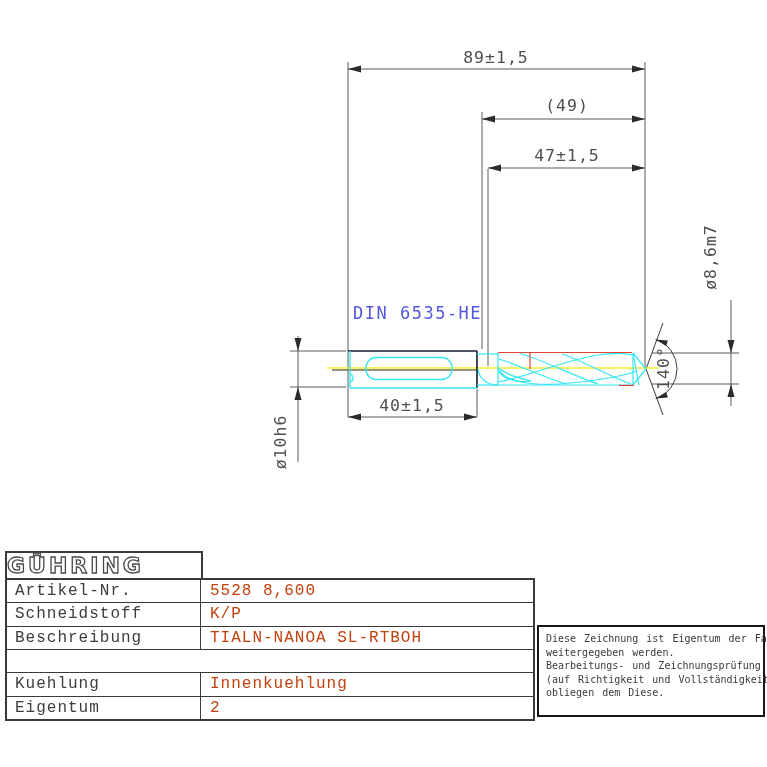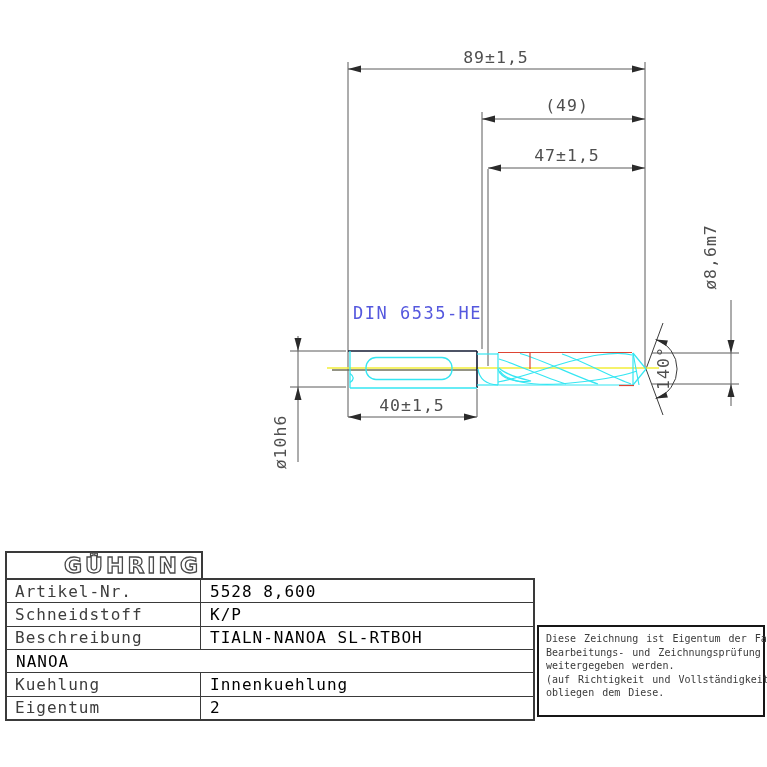--- a/index.html
+++ b/index.html
@@ -3,33 +3,33 @@
 <meta charset="utf-8">
 <style>
   html,body{margin:0;padding:0;background:#ffffff;}
   .page{position:relative;width:767px;height:767px;background:#ffffff;overflow:hidden;
         font-family:"DejaVu Sans Mono", monospace;}
   svg text{font-family:"DejaVu Sans Mono", monospace;}
 
   
   .spec-table{position:absolute;left:5px;top:551px;width:530px;color:#3d3d3d;}
   .logo-cell{position:absolute;left:0;top:0;width:198px;height:29px;border:2px solid #3a3a3a;
-             box-sizing:border-box;display:flex;align-items:center;justify-content:flex-end;}
+             box-sizing:border-box;display:flex;align-items:center;justify-content:flex-start;}
   .logo-text{font-family:"DejaVu Sans", sans-serif;font-weight:bold;font-size:22px;line-height:1;
              letter-spacing:3px;color:#ffffff;-webkit-text-stroke:1.3px #4a4a4a;
              text-shadow:0 0 0 #fff;}
   .rows{position:absolute;left:0;top:27px;width:530px;height:143px;border:2px solid #3a3a3a;
         box-sizing:border-box;display:flex;flex-direction:column;}
-  .row{flex:1;display:flex;border-top:1px solid #3a3a3a;box-sizing:border-box;}
+  .row{flex:1;display:flex;border-top:1px solid #3a3a3a;box-sizing:border-box;font-family:Liberation Mono, monospace;}
   .row:first-child{border-top:none;}
   .cell-label{width:194px;border-right:1px solid #3a3a3a;box-sizing:border-box;
               display:flex;align-items:center;padding-left:8px;
               font-size:16px;letter-spacing:1px;color:#3d3d3d;white-space:nowrap;}
   .cell-value{flex:1;display:flex;align-items:center;padding-left:9px;
-              font-size:16px;letter-spacing:1px;color:#000000;white-space:nowrap;}
+              font-size:16px;letter-spacing:1px;color:#c2410c;white-space:nowrap;}
 
   
   .note-box{position:absolute;left:537px;top:625px;width:228px;height:92px;
             border:2px solid #161616;box-sizing:border-box;padding:5px 7px;
             font-size:10px;line-height:13.6px;letter-spacing:0px;word-spacing:2px;
             color:#3a3a3a;}
   .note-line{white-space:nowrap;}
 </style>
 </head>
 <body>
@@ -141,35 +141,34 @@
       </div>
       <div class="row">
         <div class="cell-label">Schneidstoff</div>
         <div class="cell-value">K/P</div>
       </div>
       <div class="row">
         <div class="cell-label">Beschreibung</div>
         <div class="cell-value">TIALN-NANOA SL-RTBOH</div>
       </div>
       <div class="row">
-        <div class="cell-value">NANOA</div>
       </div>
       <div class="row">
         <div class="cell-label">Kuehlung</div>
         <div class="cell-value">Innenkuehlung</div>
       </div>
       <div class="row">
         <div class="cell-label">Eigentum</div>
         <div class="cell-value">2</div>
       </div>
     </div>
   </div>
 
   
   <div class="note-box">
     <div class="note-line">Diese Zeichnung ist Eigentum der Fa.</div>
+    <div class="note-line">weitergegeben werden.</div>
     <div class="note-line">Bearbeitungs- und Zeichnungsprüfung</div>
-    <div class="note-line">weitergegeben werden.</div>
     <div class="note-line">(auf Richtigkeit und Vollständigkeit)</div>
     <div class="note-line">obliegen dem Diese.</div>
   </div>
 
 </div>
 
 </body></html>

